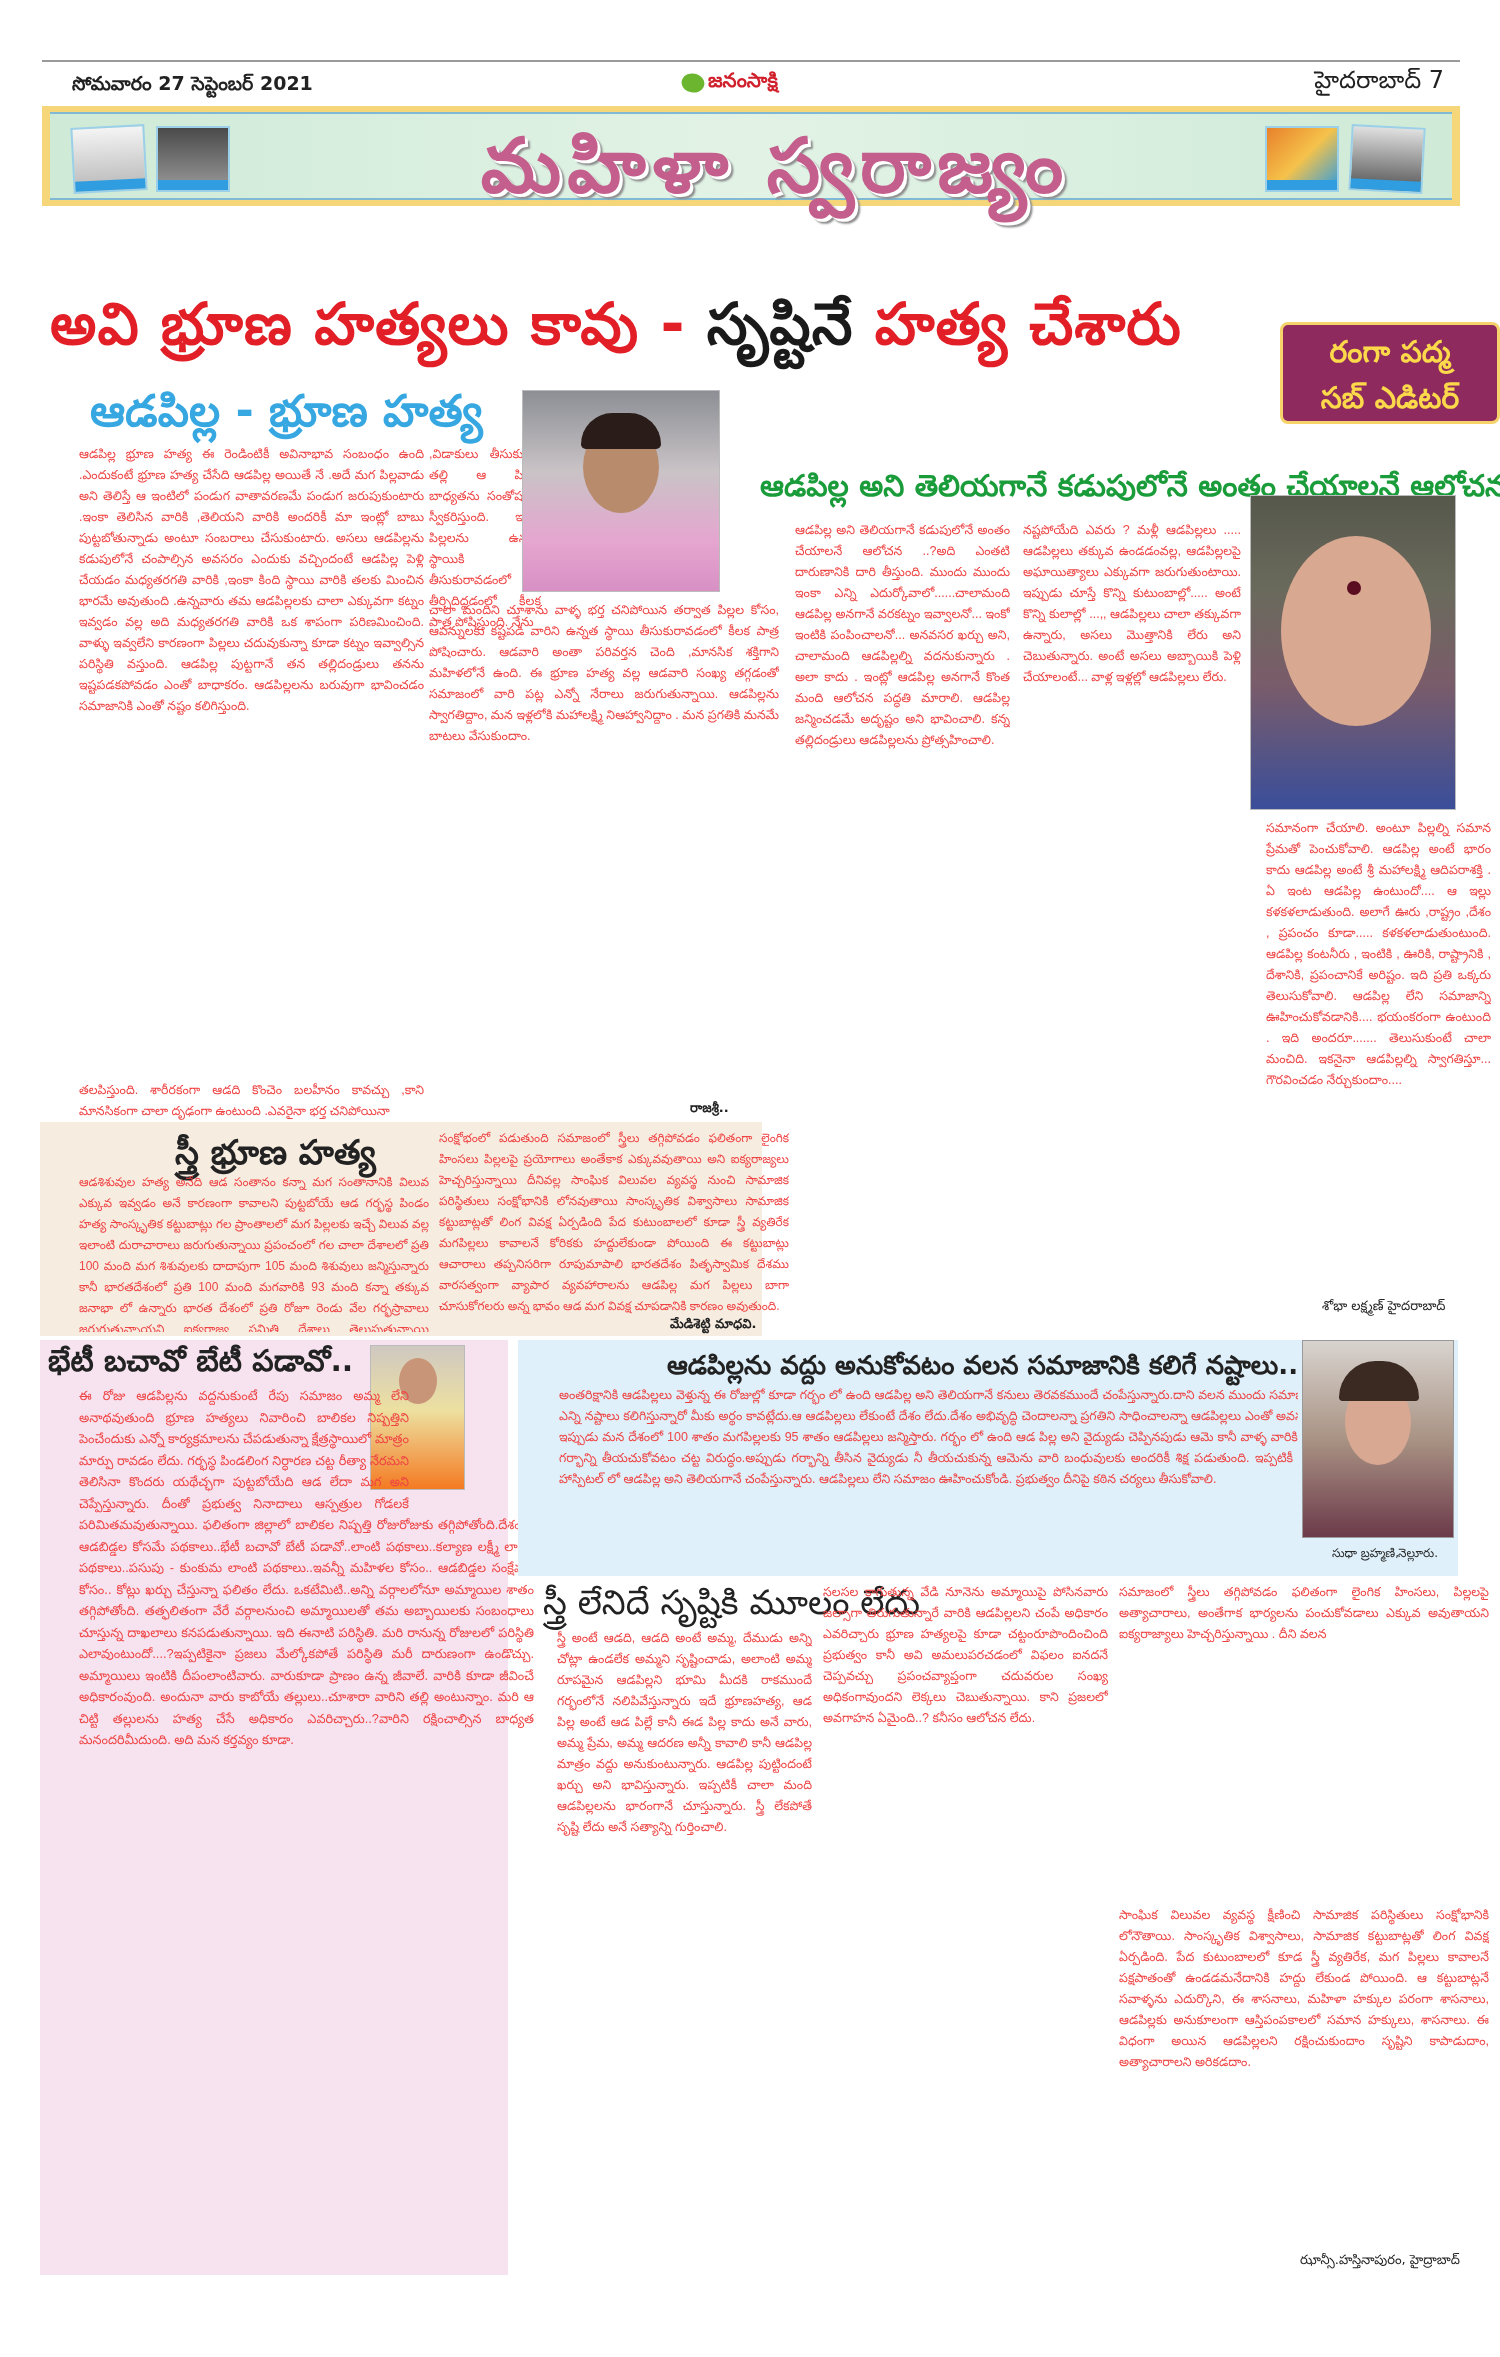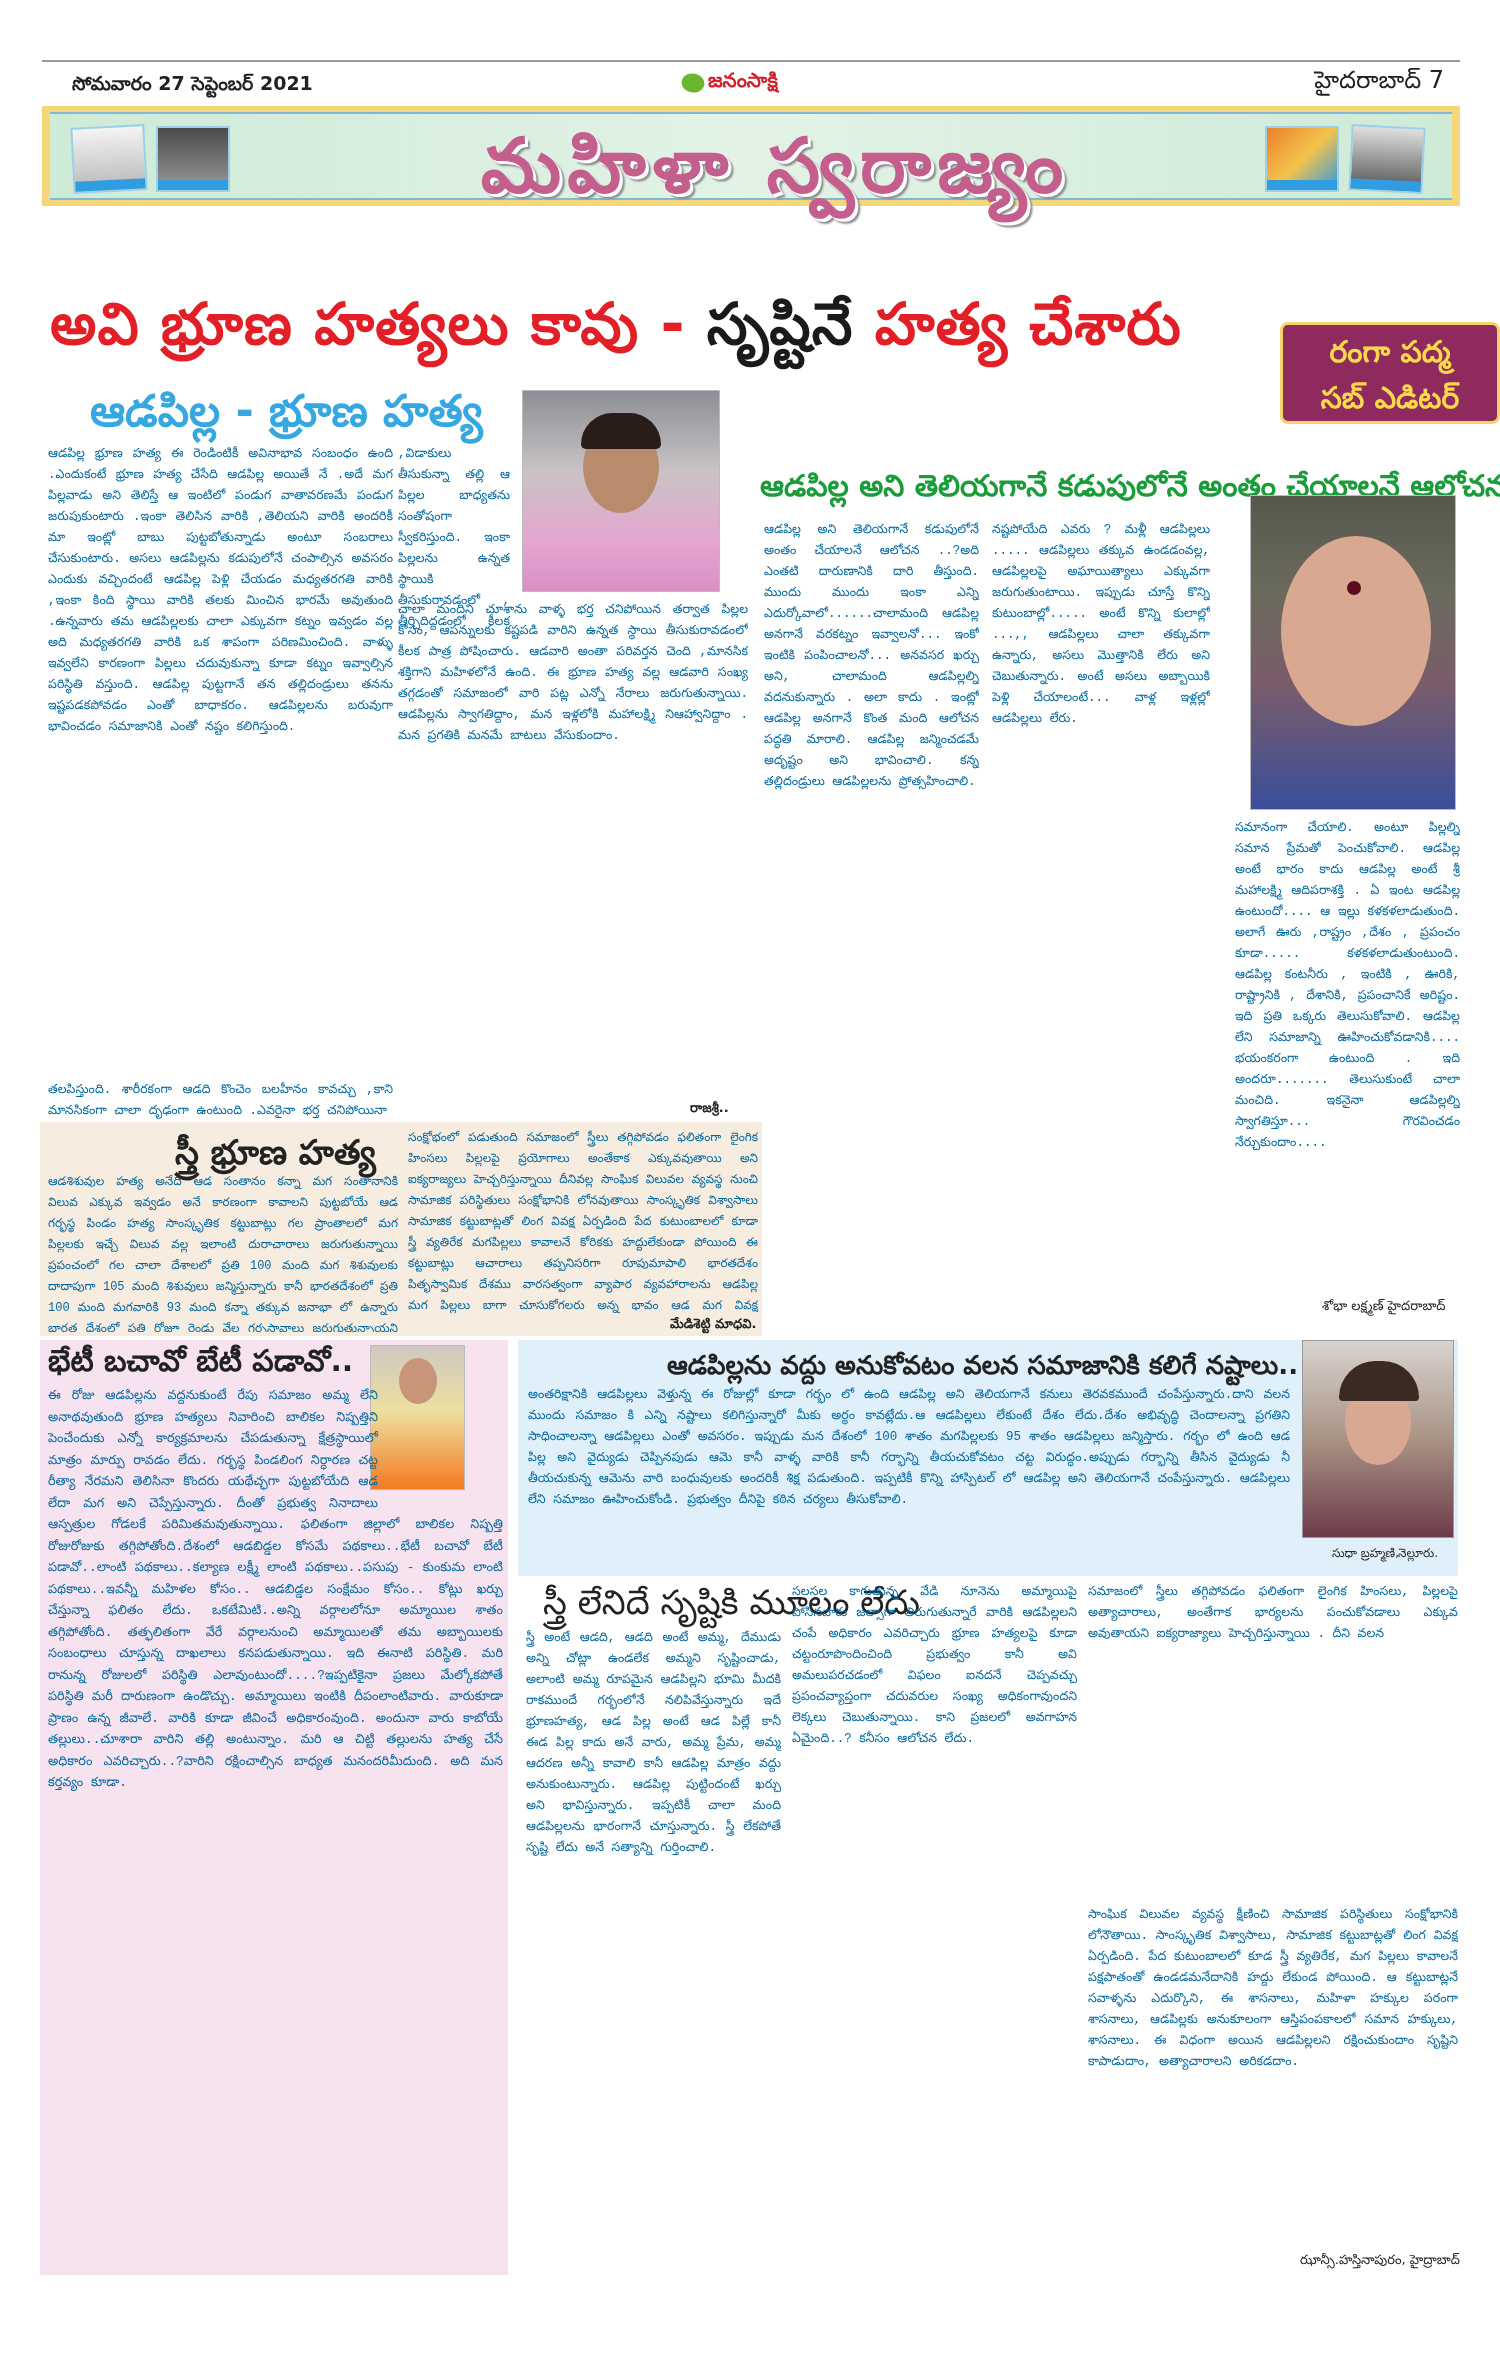--- a/index.html
+++ b/index.html
@@ -23,21 +23,21 @@
   .portrait .cap { position: absolute; bottom: 0; left: 0; right: 0; height: 10px; background: #2f9de0; font-size: 5px; color: #fff; text-align: center; }
 
   
   .headline { position: absolute; left: 50px; top: 290px; font-size: 58px; font-weight: bold; color: #e21f26; letter-spacing: 1px; white-space: nowrap; }
   .headline .blk { color: #1a1a1a; }
   .author-box { position: absolute; left: 1232px; top: 322px; width: 220px; height: 102px; background: #8f2a5e; border: 3px solid #f5d36a; border-radius: 8px; color: #fbd94a; font-size: 30px; font-weight: bold; text-align: center; line-height: 46px; padding-top: 4px; margin-left: 48px; }
 
   
   .sub-blue { position: absolute; left: 90px; top: 385px; font-size: 44px; font-weight: bold; color: #36a7e0; }
   .sub-green { position: absolute; left: 760px; top: 468px; font-size: 30px; font-weight: bold; color: #1a9c3a; white-space: nowrap; }
-  .txt { position: absolute; font-size: 12.5px; line-height: 21px; color: #0369a1; text-align: justify; overflow: hidden; font-family: Liberation Mono, monospace; }
+  .txt { position: absolute; font-size: 12.5px; line-height: 21px; color: #ef4444; text-align: justify; overflow: hidden; font-family: Liberation Sans, sans-serif; margin-left: 31px; }
   .photo { position: absolute; border: 1px solid #bbb; overflow: hidden; }
   .sig { position: absolute; font-size: 13px; font-weight: bold; color: #222; }
 
   .box-beige { position: absolute; left: 40px; top: 1122px; width: 722px; height: 214px; background: #f6ece0; }
   .box-pink { position: absolute; left: 40px; top: 1340px; width: 468px; height: 935px; background: #f6e3ef; }
   .box-blue { position: absolute; left: 518px; top: 1340px; width: 780px; height: 236px; background: #dff0fa; }
   .sec-title { position: absolute; font-weight: bold; color: #222; white-space: nowrap; }
 
   .pface { position: absolute; border-radius: 50%; }
 </style>

